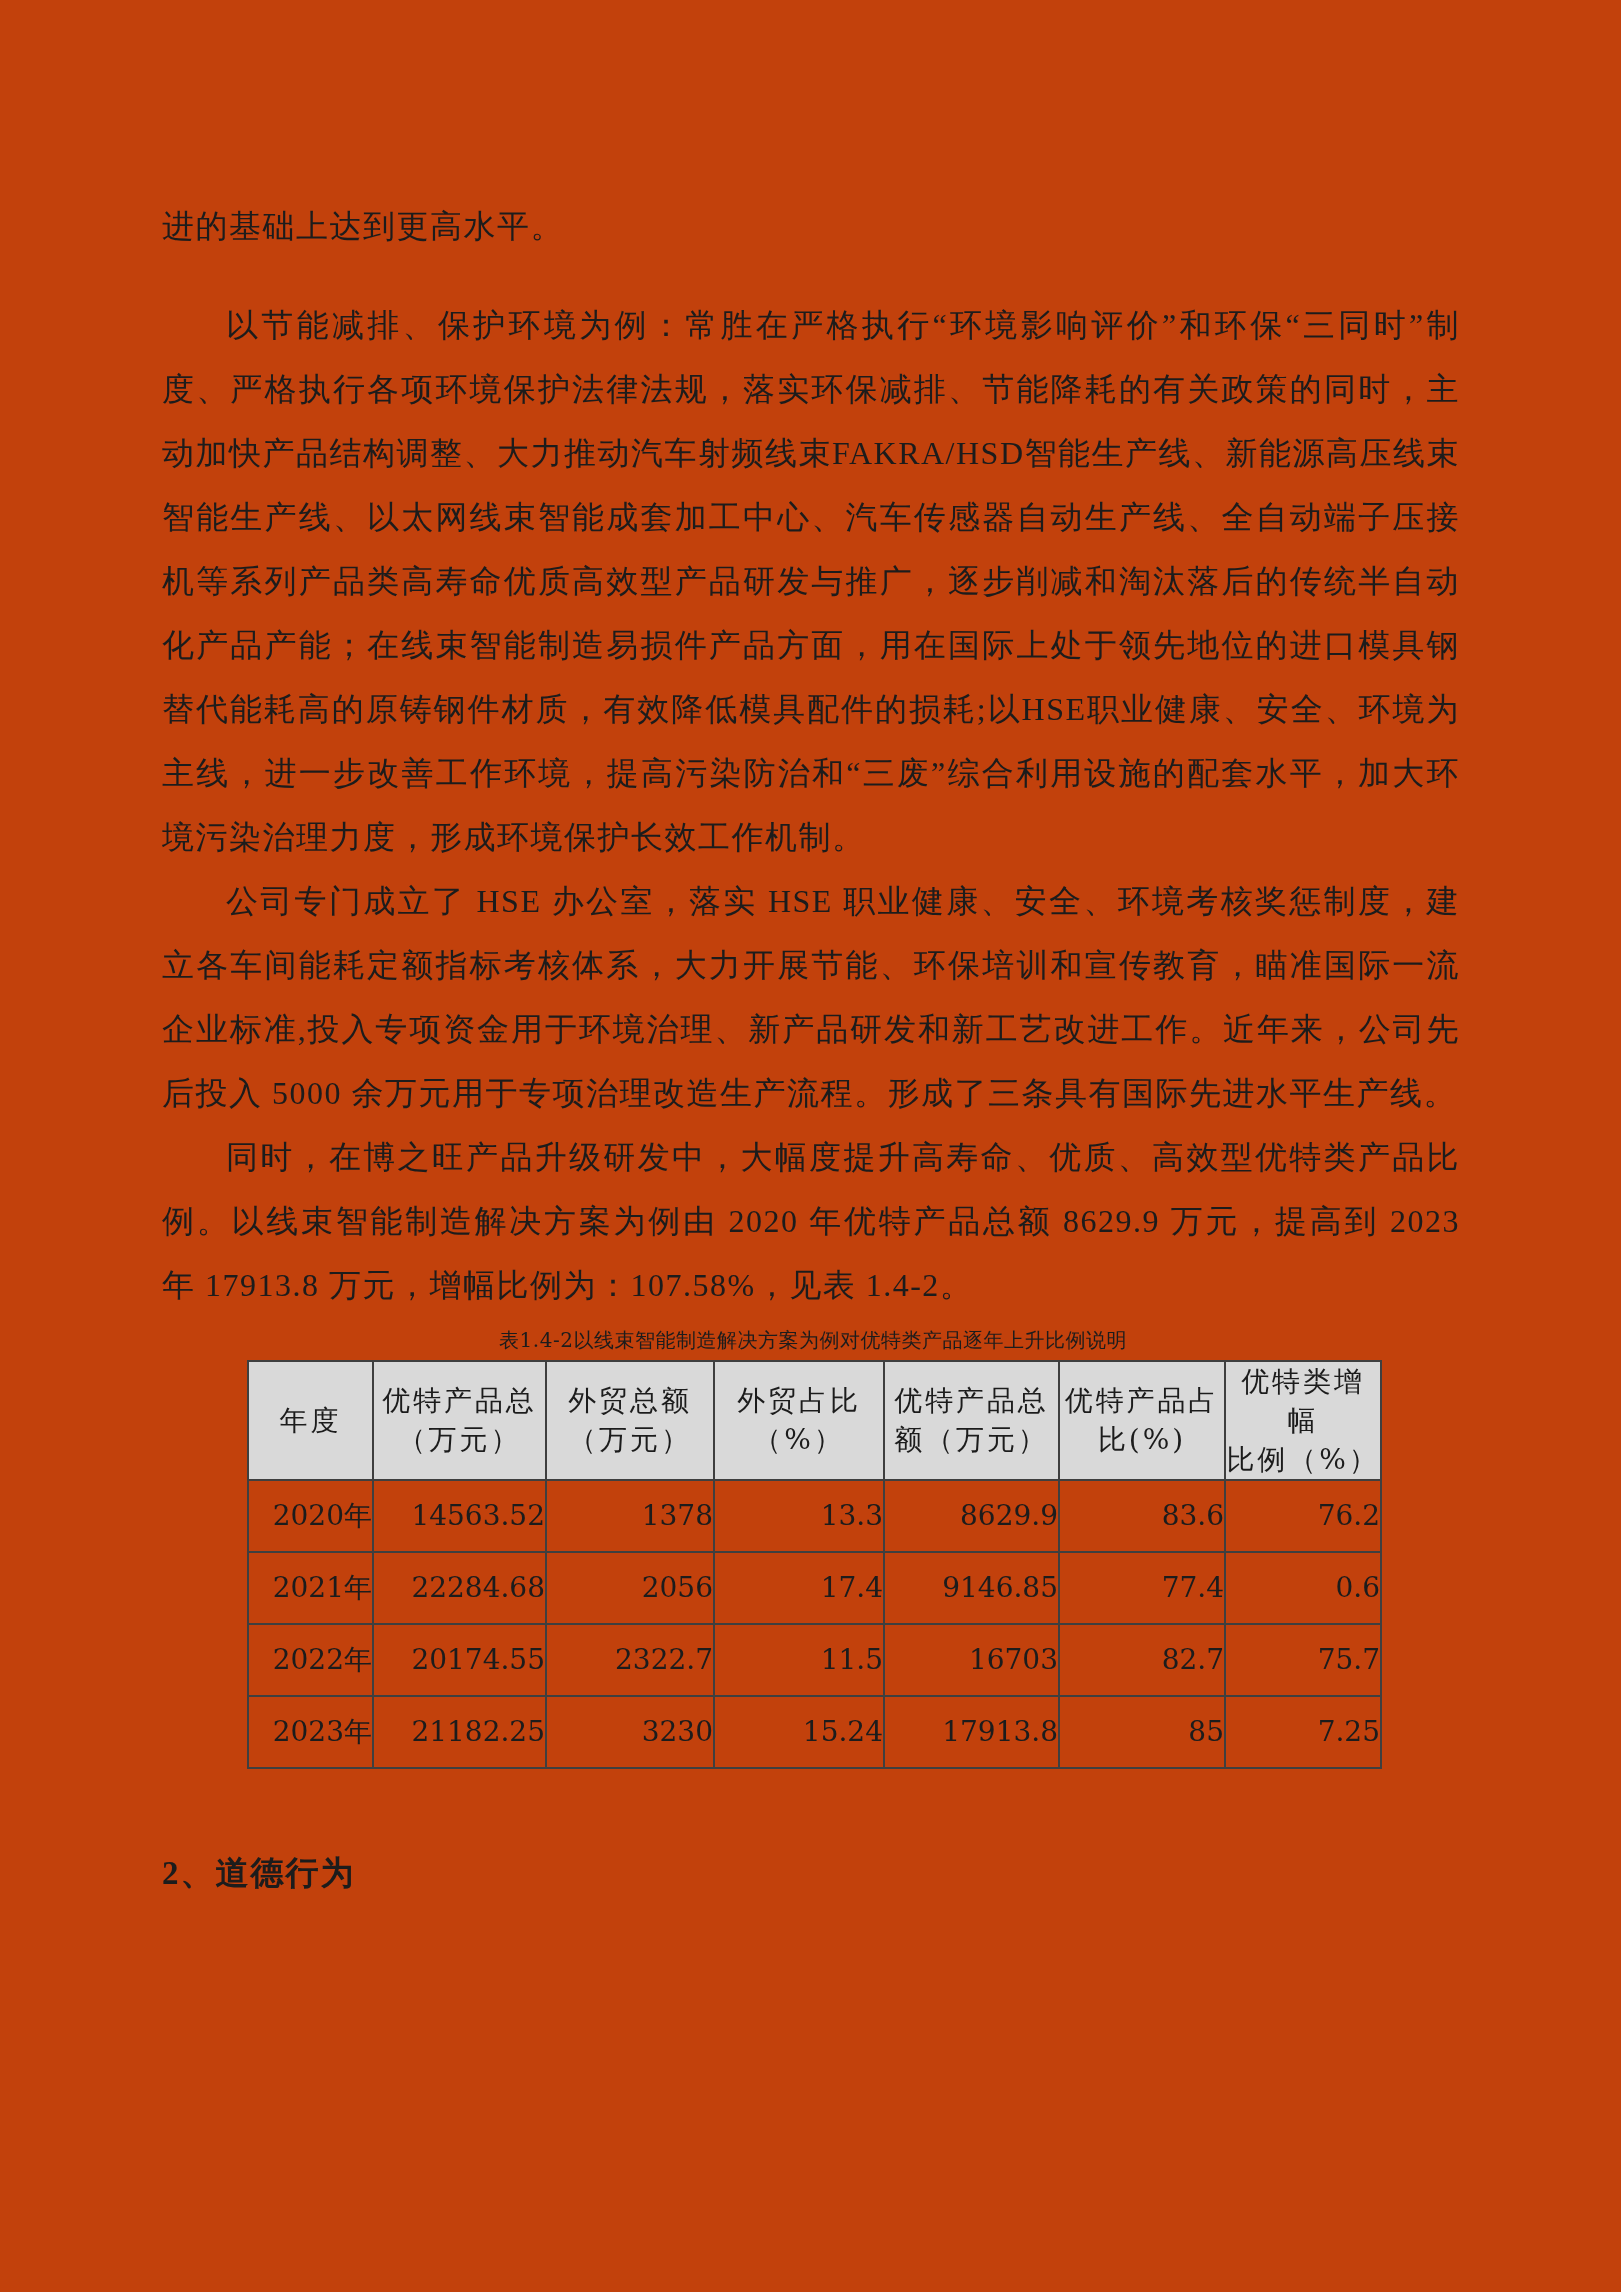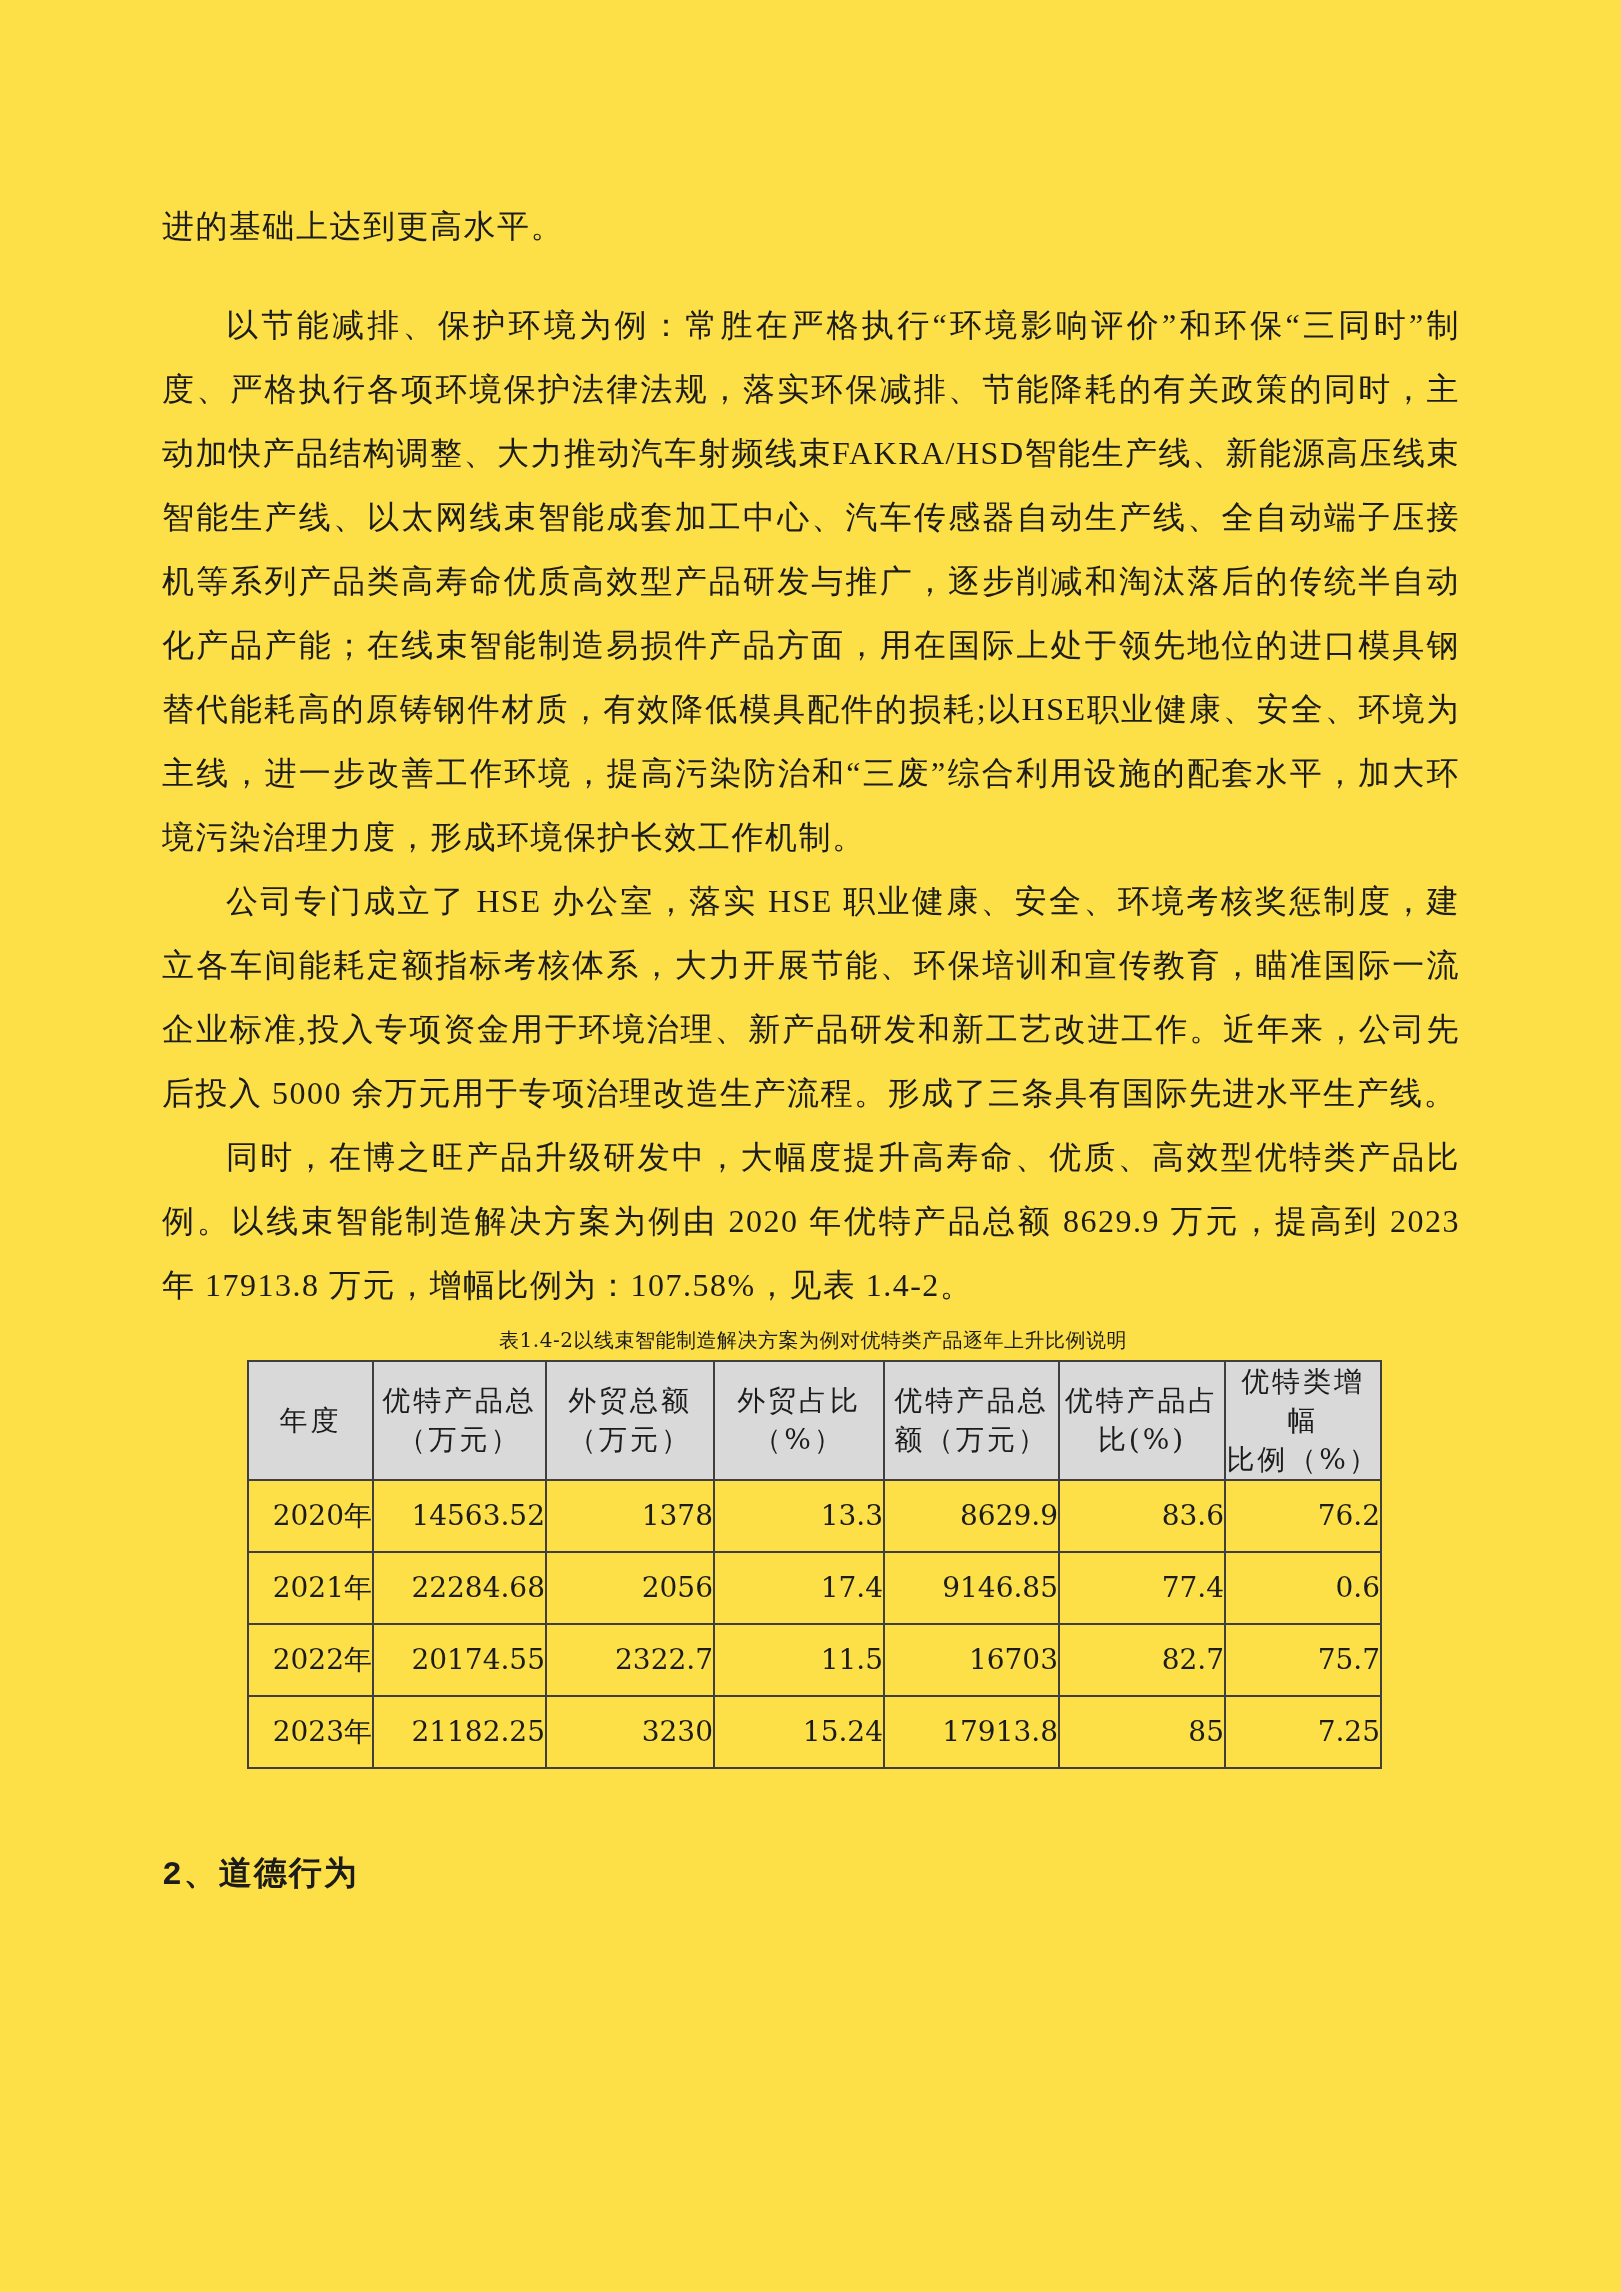--- a/index.html
+++ b/index.html
@@ -1,21 +1,21 @@
 <!DOCTYPE html>
 <html lang="zh"><head>
 <meta charset="utf-8">
 <style>
   html, body { margin: 0; padding: 0; background: #e8e8e8; }
   .page {
     position: relative;
     width: 1621px;
     height: 2293px;
     margin: 0 auto;
-    background: #fde047;
+    background: #c2410c;
     color: #1c1c1c;
     font-family: "DejaVu Serif", "Liberation Serif", serif;
     overflow: hidden;
     box-sizing: border-box;
     padding: 194px 161px 0 162px;
   }
   .para {
     font-size: 32px;
     line-height: 64px;
     letter-spacing: 1.5px;
@@ -54,21 +54,21 @@
     line-height: 39px;
   }
   table.data-table td { height: 70px; text-align: right; }
   .hline { display: block; letter-spacing: 2.9px; }
   .hline:empty { display: none; }
   .section-heading {
     margin: 82px 0 0 0;
     font-size: 33px;
     font-weight: bold;
     letter-spacing: 2px;
-    font-family: Liberation Mono, monospace;
+    font-family: Liberation Serif, serif;
   }
   .last-para { margin-top: 21.6px; }
 </style>
 </head>
 <body>
 
 <div class="page">
 
   <p class="para para-first">进的基础上达到更高水平。</p>
 

